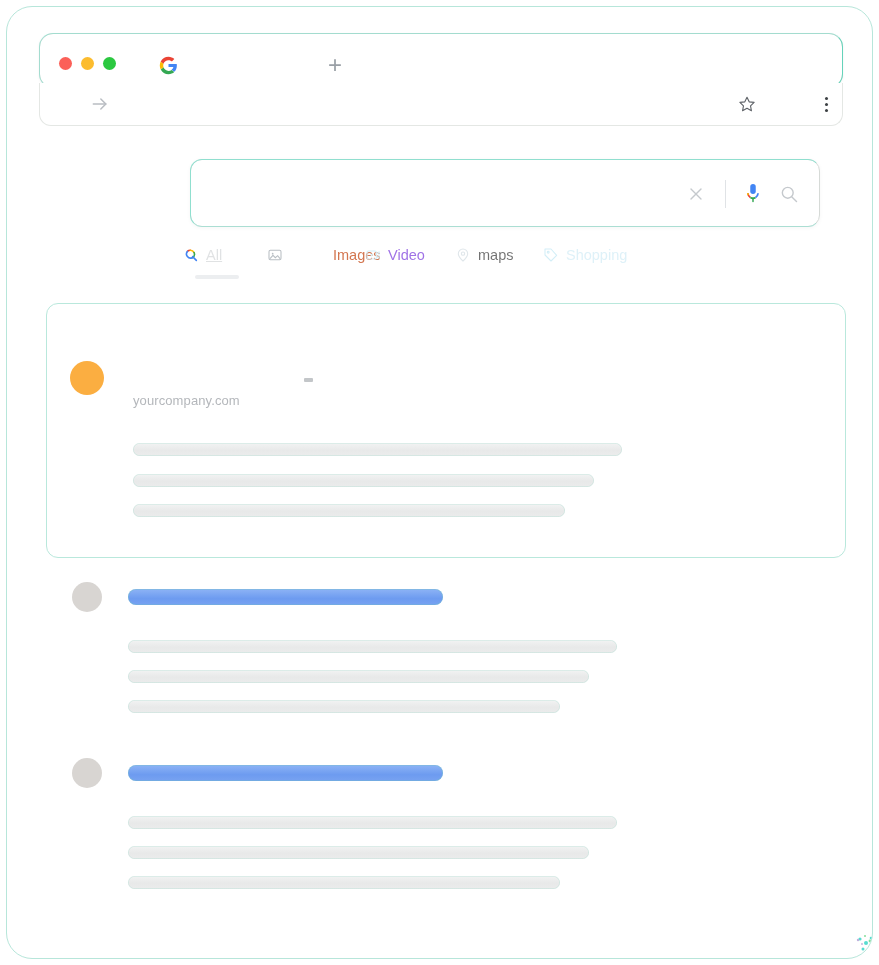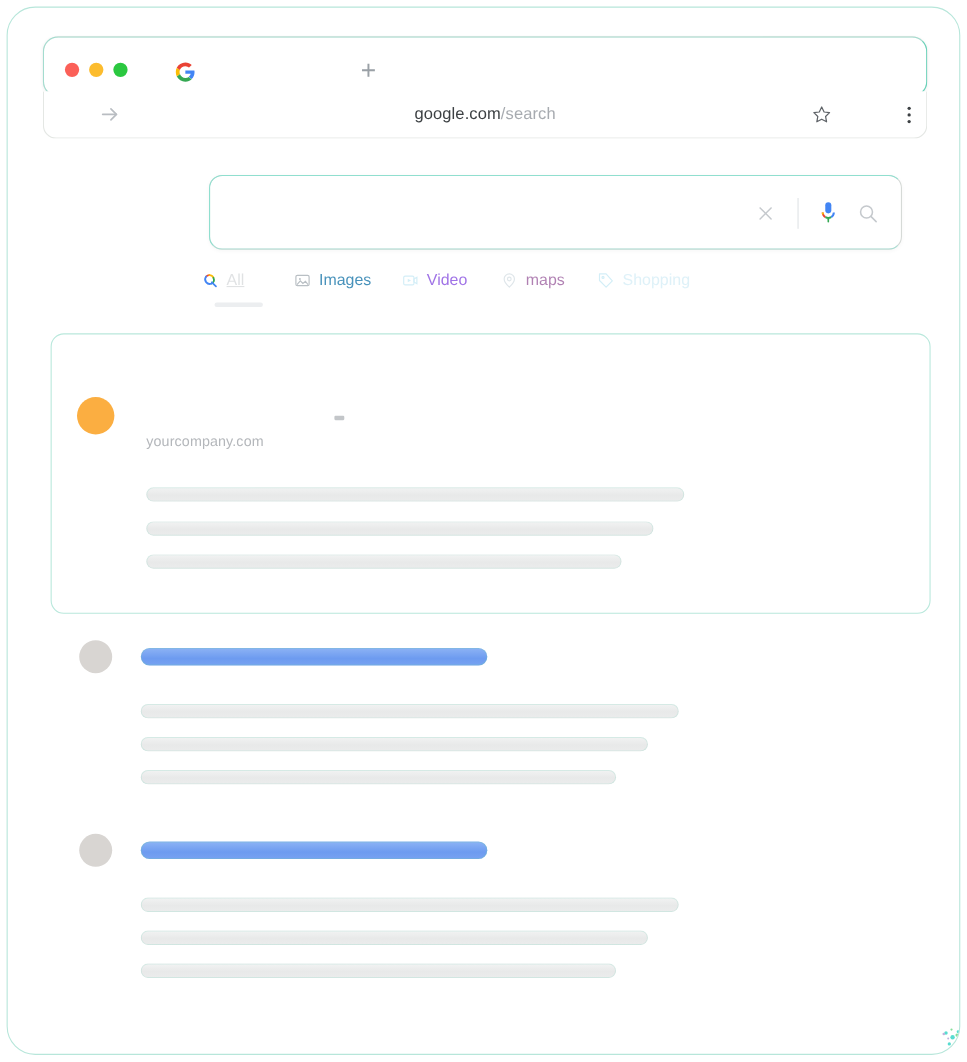--- a/index.html
+++ b/index.html
@@ -324,23 +324,20 @@
     </div>
 
     <div class="urlbar">
       <span class="url-arrow">
         <svg viewBox="0 0 24 24" width="20" height="20" fill="none" stroke="currentColor" stroke-width="1.8" stroke-linecap="round" stroke-linejoin="round">
           <line x1="4" y1="12" x2="19" y2="12"></line>
             <polyline points="13 6 19 12 13 18"></polyline>
         </svg>
       </span>
 
-      <div class="url-text">
-        <span class="url-domain">google.com</span><span class="url-path">/search</span>
-      </div>
 
       <span class="url-star">
         <svg viewBox="0 0 24 24" width="18" height="18" fill="none" stroke="currentColor" stroke-width="1.5" stroke-linejoin="round">
           <polygon points="12 3 14.9 9.1 21.5 9.9 16.7 14.5 17.9 21 12 17.8 6.1 21 7.3 14.5 2.5 9.9 9.1 9.1"></polygon>
         </svg>
       </span>
 
       <span class="url-menu">
         <i></i>
           <i></i>
@@ -396,42 +393,42 @@
       <div class="navtab-underline"></div>
 
       <div class="navtab" style="left:84px;">
         <span class="navtab-ico">
           <svg viewBox="0 0 24 24" width="16" height="16" fill="none" stroke="#b9bfc4" stroke-width="1.6">
             <rect x="3" y="5" width="18" height="14" rx="2"></rect>
             <circle cx="8.5" cy="10" r="1.3" fill="#b9bfc4" stroke="none"></circle>
             <path d="M4.5 17.5 9 12.5l3.5 3.5L16 13l3.5 4.5"></path>
           </svg>
         </span>
-        <span class="lbl" style="color:#0369a1;opacity:0.72;">Images</span>
+        <span class="lbl" style="color:#c2410c;opacity:0.72;margin-left:43px;">Images</span>
       </div>
 
       <div class="navtab" style="left:182px;">
         <span class="navtab-ico">
           <svg viewBox="0 0 24 24" width="16" height="16" fill="none" stroke="#d3eef7" stroke-width="1.6">
             <rect x="3" y="6" width="14" height="12" rx="2"></rect>
             <polygon points="8.5 9.5 13 12 8.5 14.5" fill="#d3eef7" stroke="none"></polygon>
             <polygon points="17 10 21 7.5 21 16.5 17 14"></polygon>
           </svg>
         </span>
         <span class="lbl" style="color:#6d28d9;opacity:0.65;">Video</span>
       </div>
 
       <div class="navtab" style="left:272px;">
         <span class="navtab-ico">
           <svg viewBox="0 0 24 24" width="16" height="16" fill="none" stroke="#dfe6ea" stroke-width="1.6">
             <path d="M12 21s7-6.2 7-11a7 7 0 1 0-14 0c0 4.8 7 11 7 11z"></path>
             <circle cx="12" cy="10" r="2.5"></circle>
           </svg>
         </span>
-        <span class="lbl" style="color:#701a75;opacity:0.55;">maps</span>
+        <span class="lbl" style="color:#000000;opacity:0.55;">maps</span>
       </div>
 
       <div class="navtab" style="left:360px;">
         <span class="navtab-ico">
           <svg viewBox="0 0 24 24" width="16" height="16" fill="none" stroke="#d3eef7" stroke-width="1.6" stroke-linejoin="round">
             <path d="M20.5 12.5 12 21 3 12V3h9z"></path>
             <circle cx="7.8" cy="7.8" r="1.4"></circle>
           </svg>
         </span>
         <span class="lbl" style="color:#cdeaf5;opacity:0.65;text-align:center;">Shopping</span>

